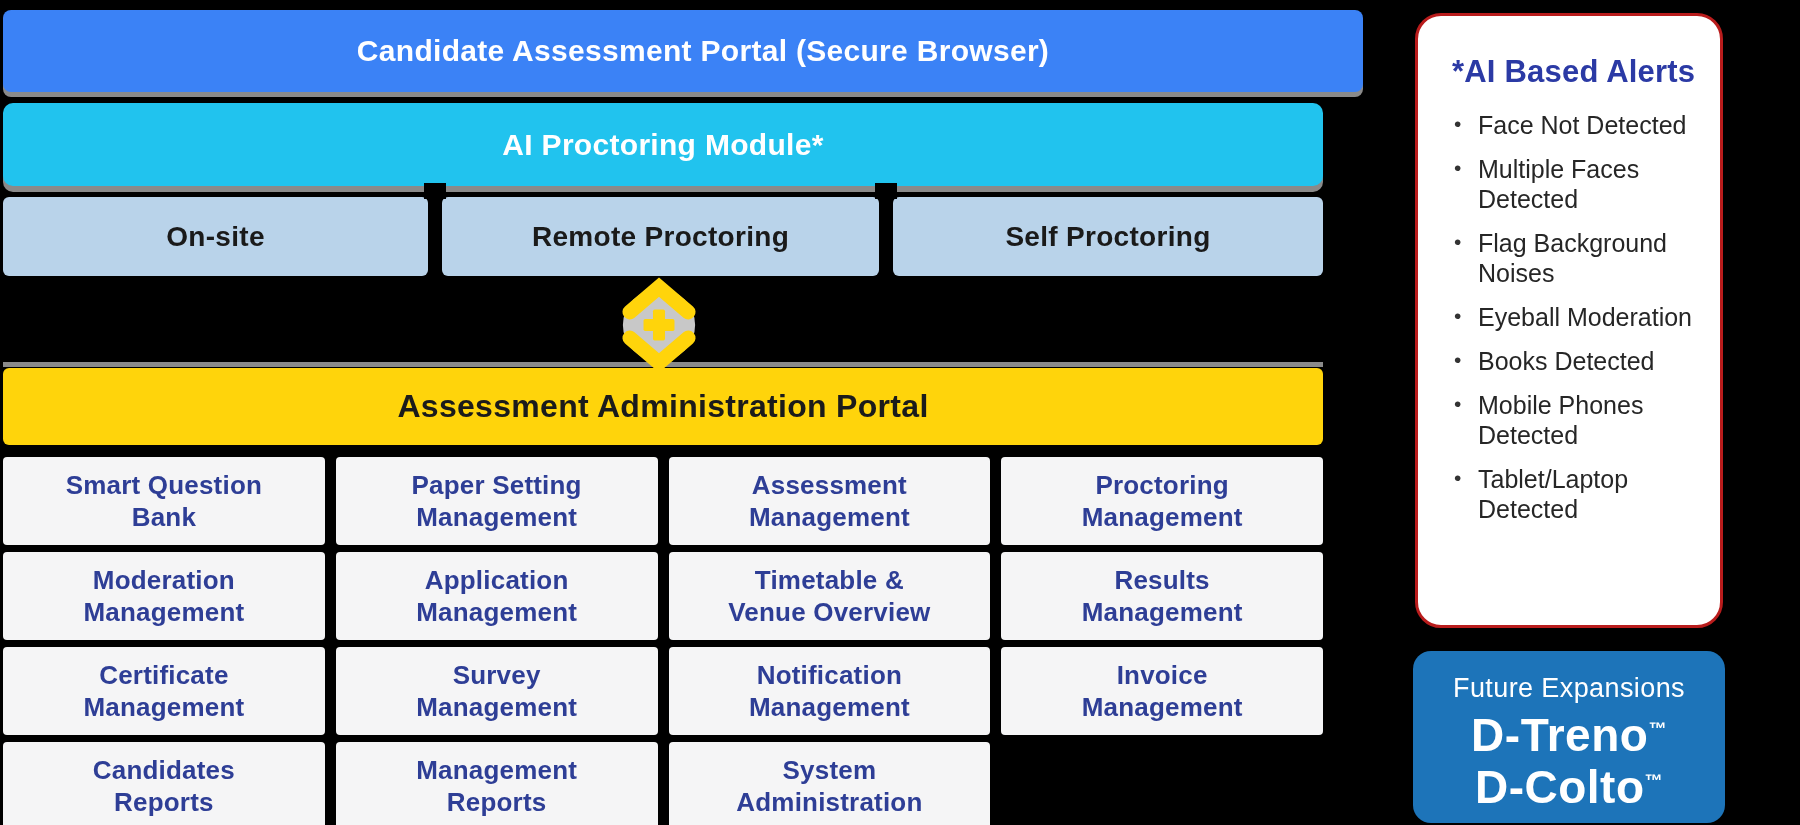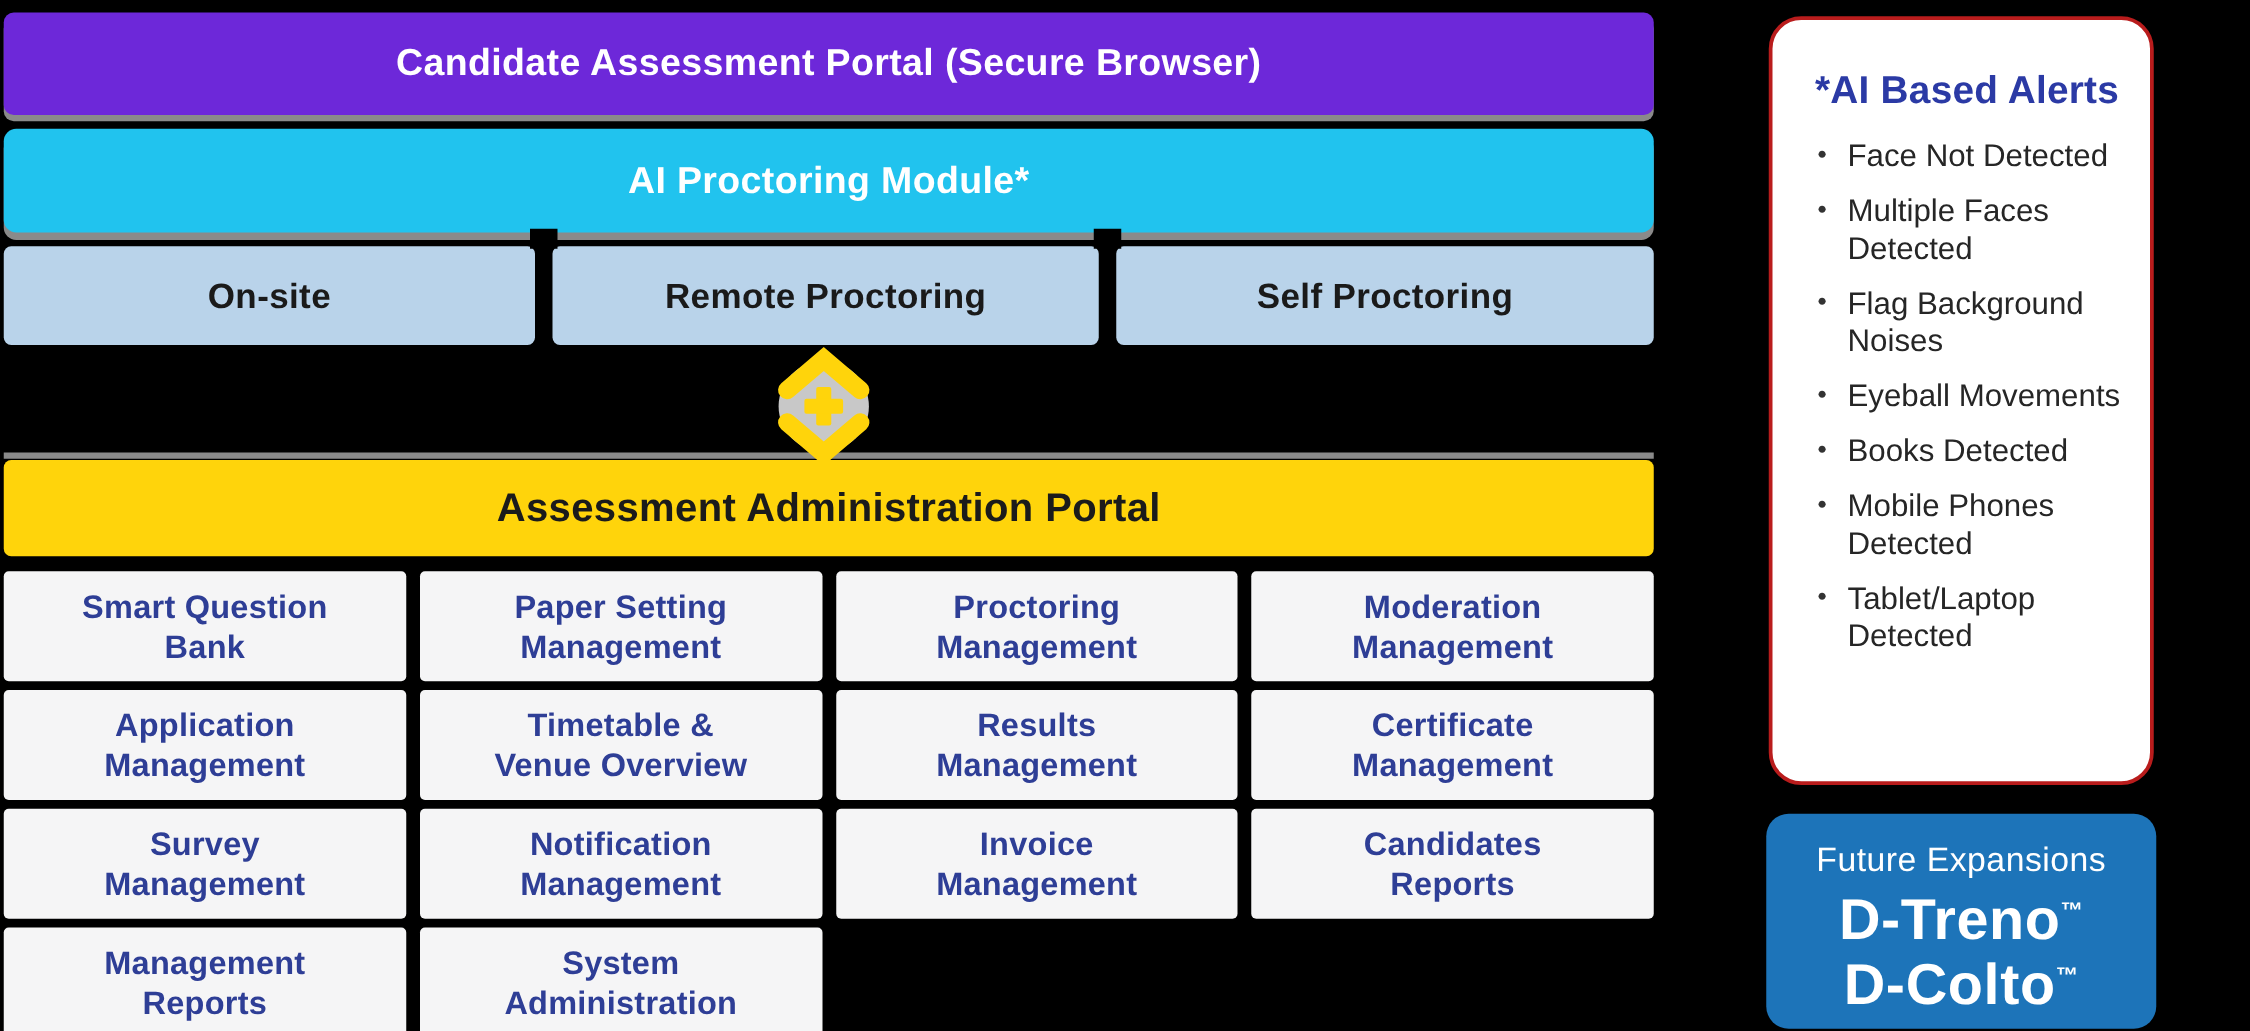--- a/index.html
+++ b/index.html
@@ -2,22 +2,22 @@
 <html><head>
 <meta charset="utf-8">
 <style>
   html,body{margin:0;padding:0;background:#000;}
   #canvas{position:relative;width:1800px;height:825px;background:#000;overflow:hidden;
           font-family:"Liberation Sans",sans-serif;}
 
   
   .bar{position:absolute;left:3px;width:1320px;display:flex;align-items:center;justify-content:center;
        text-align:center;border-radius:8px;font-weight:bold;letter-spacing:.3px;}
-  .bar-candidate{top:10px;height:82px;background:#6d28d9;color:#ffffff;font-size:30px;
-                 box-shadow:0 5px 0 #8a8a8a;}
+  .bar-candidate{top:10px;height:82px;background:#3b82f6;color:#ffffff;font-size:30px;
+                 box-shadow:0 5px 0 #8a8a8a;padding-left:40px;}
   .bar-ai{top:103px;height:83px;background:#21c3ee;color:#ffffff;font-size:30px;
           box-shadow:0 6px 0 #8a8a8a;border-radius:10px;}
   .modes{position:absolute;left:3px;top:197px;width:1320px;height:79px;display:flex;gap:14px;}
   .mode{background:#b9d3ea;border-radius:6px;display:flex;align-items:center;justify-content:center;
         font-weight:bold;font-size:28px;color:#1a1a1a;letter-spacing:.3px;}
   .mode.m1{width:425px;} .mode.m2{width:437px;} .mode.m3{width:430px;}
   .notch{position:absolute;top:183px;height:16px;width:22px;background:#000;}
   .notch.n1{left:424px;} .notch.n2{left:875px;}
 
   .grayline{position:absolute;left:3px;top:362px;width:1320px;height:5px;background:#8a8a8a;}
@@ -79,20 +79,23 @@
   <div class="bar bar-admin">Assessment Administration Portal</div>
 
   <div class="grid">
     <div class="cell">
         <span>Smart Question Bank</span>
       </div>
     <div class="cell">
         <span>Paper Setting Management</span>
       </div>
     <div class="cell">
+        <span>Assessment Management</span>
+      </div>
+    <div class="cell">
         <span>Proctoring Management</span>
       </div>
     <div class="cell">
         <span>Moderation Management</span>
       </div>
     <div class="cell">
         <span>Application Management</span>
       </div>
     <div class="cell">
         <span>Timetable &amp; Venue Overview</span>
@@ -122,21 +125,21 @@
         <span>System Administration</span>
       </div>
   </div>
 
   <div class="card">
     <h2 class="card-title">*AI Based Alerts</h2>
     <ul class="alert-list">
       <li>Face Not Detected</li>
       <li>Multiple Faces Detected</li>
       <li>Flag Background Noises</li>
-      <li>Eyeball Movements</li>
+      <li>Eyeball Moderation</li>
       <li>Books Detected</li>
       <li>Mobile Phones Detected</li>
       <li>Tablet/Laptop Detected</li>
     </ul>
   </div>
 
   <div class="future">
     <div class="future-label">Future Expansions</div>
     <div class="product"><span>D-Treno</span><sup>™</sup></div>
     <div class="product"><span>D-Colto</span><sup>™</sup></div>

